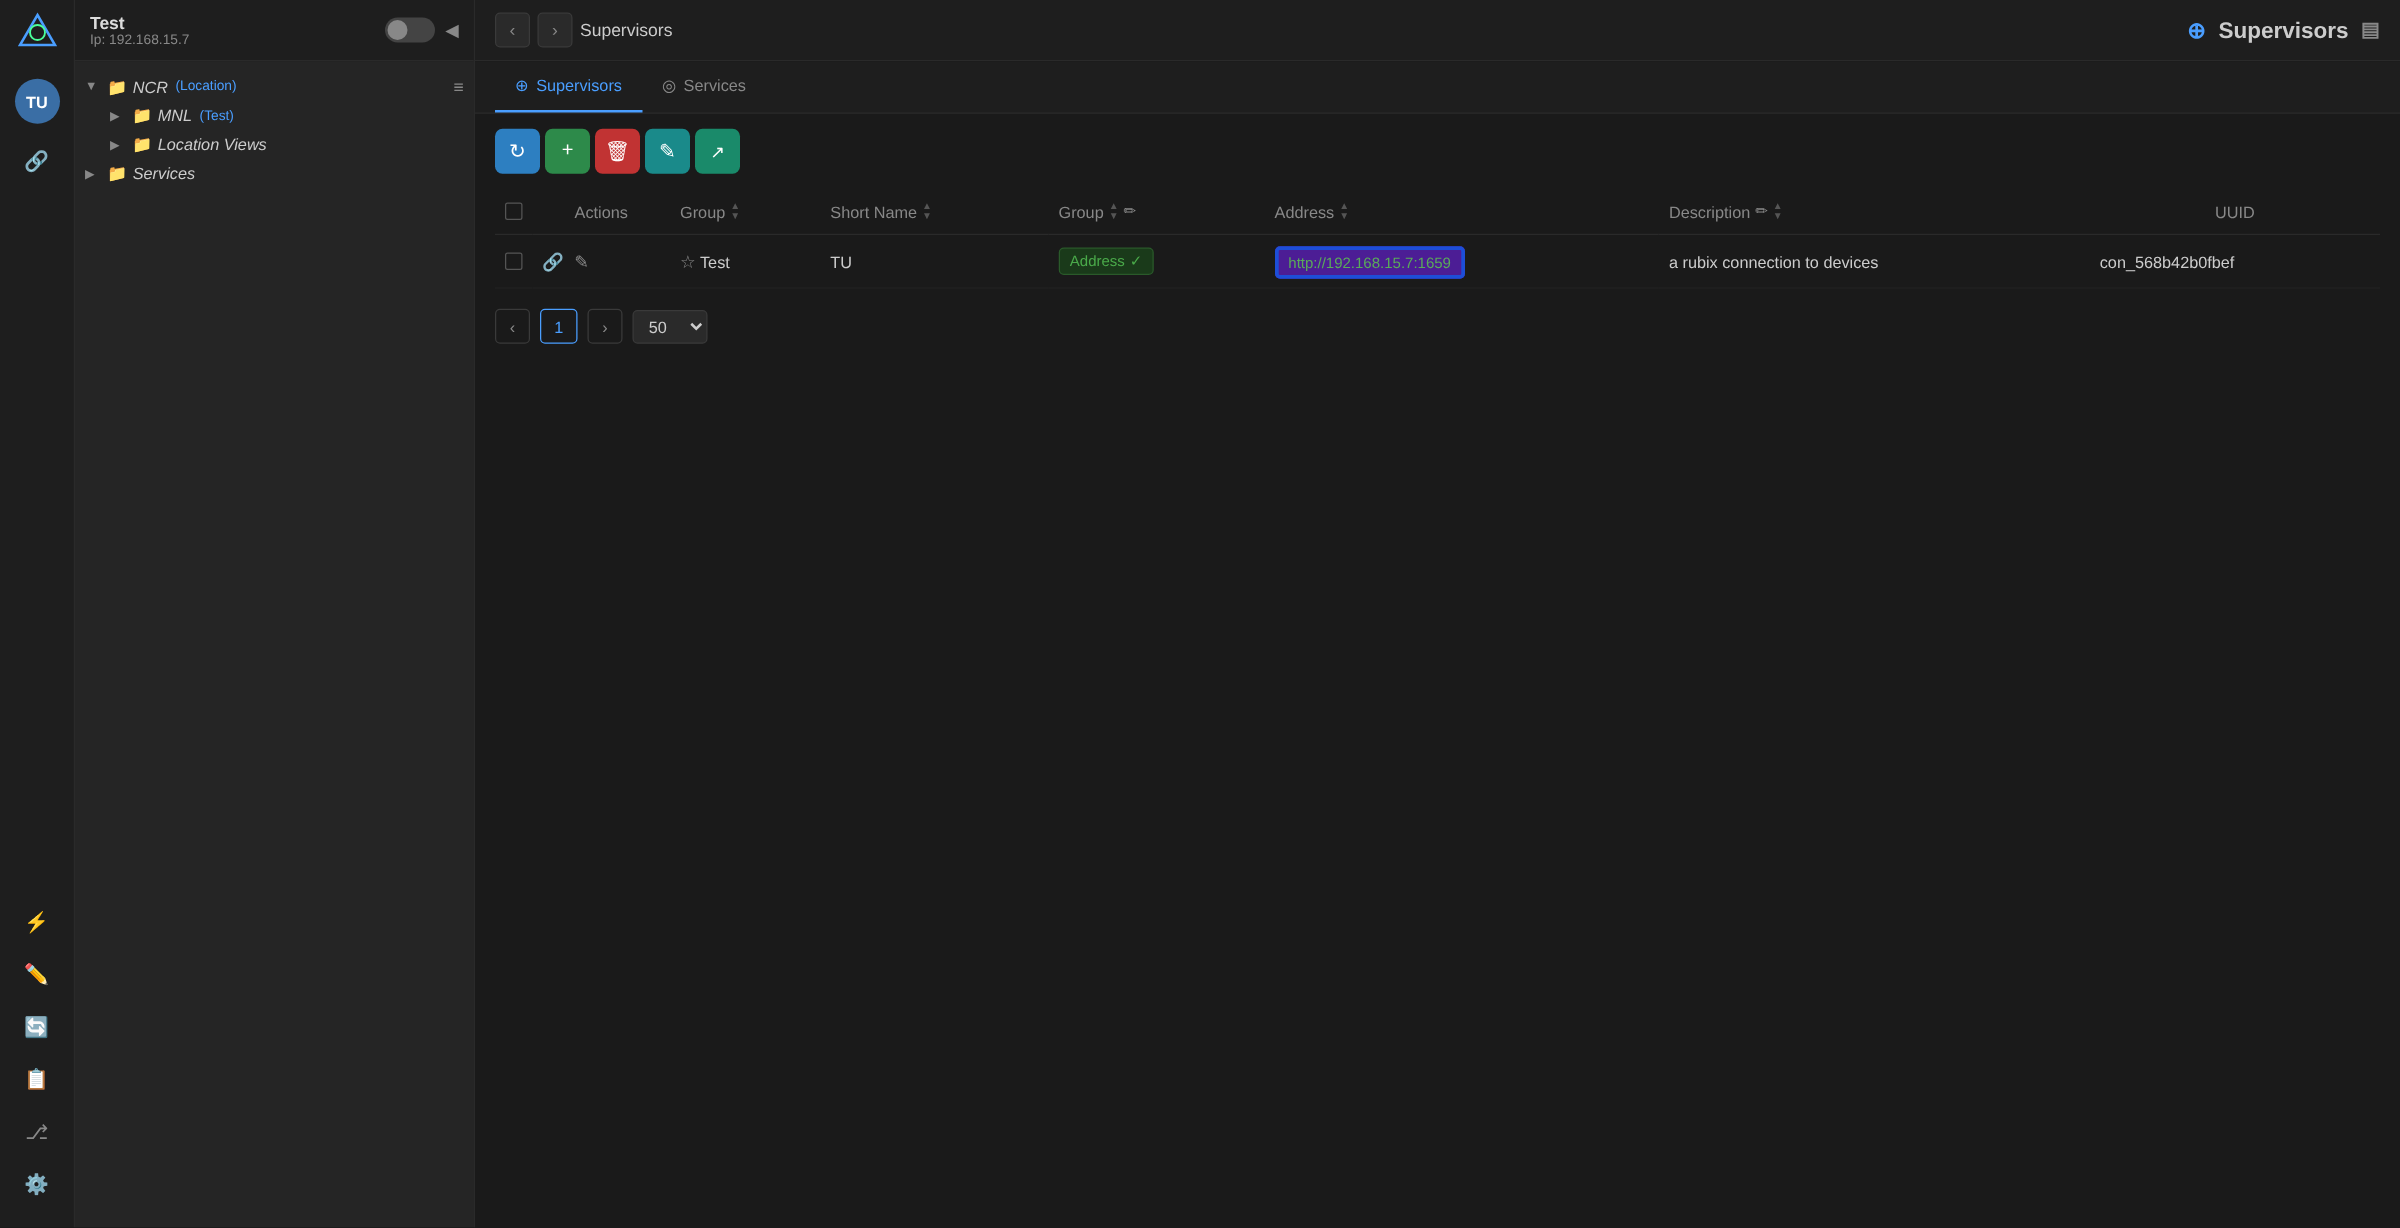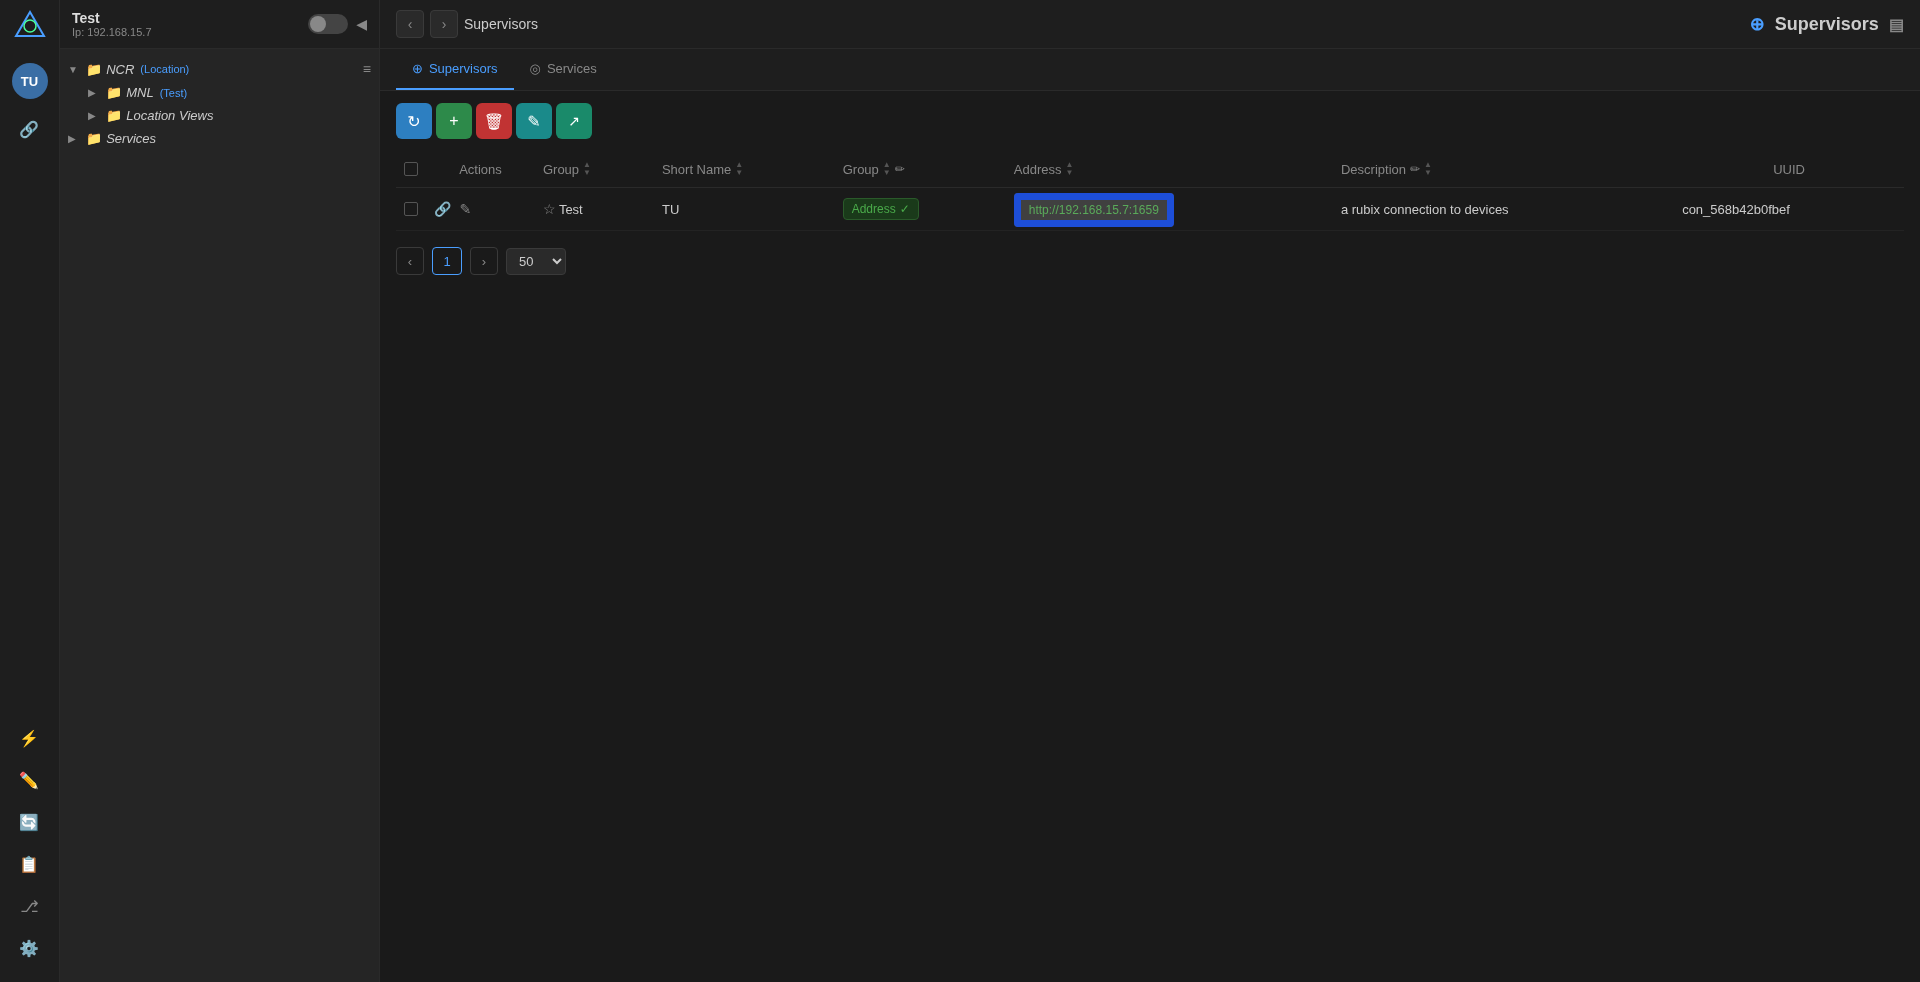--- a/index.html
+++ b/index.html
@@ -356,22 +356,22 @@
       padding: 3px 8px;
       border-radius: 4px;
       font-size: 12px;
       display: inline-flex;
       align-items: center;
       gap: 4px;
     }
     .enabled-badge .check { color: #4aaa4a; }
 
     .address-badge {
-      background: #404040;
-      border: 7px solid #1d4ed8;
+      background: #4c1d95;
+      border: 3px solid #1d4ed8;
       color: #5aaa5a;
       padding: 3px 8px;
       border-radius: 4px;
       font-size: 12px;
     }
 
     
     .pagination {
       display: flex;
       align-items: center;

